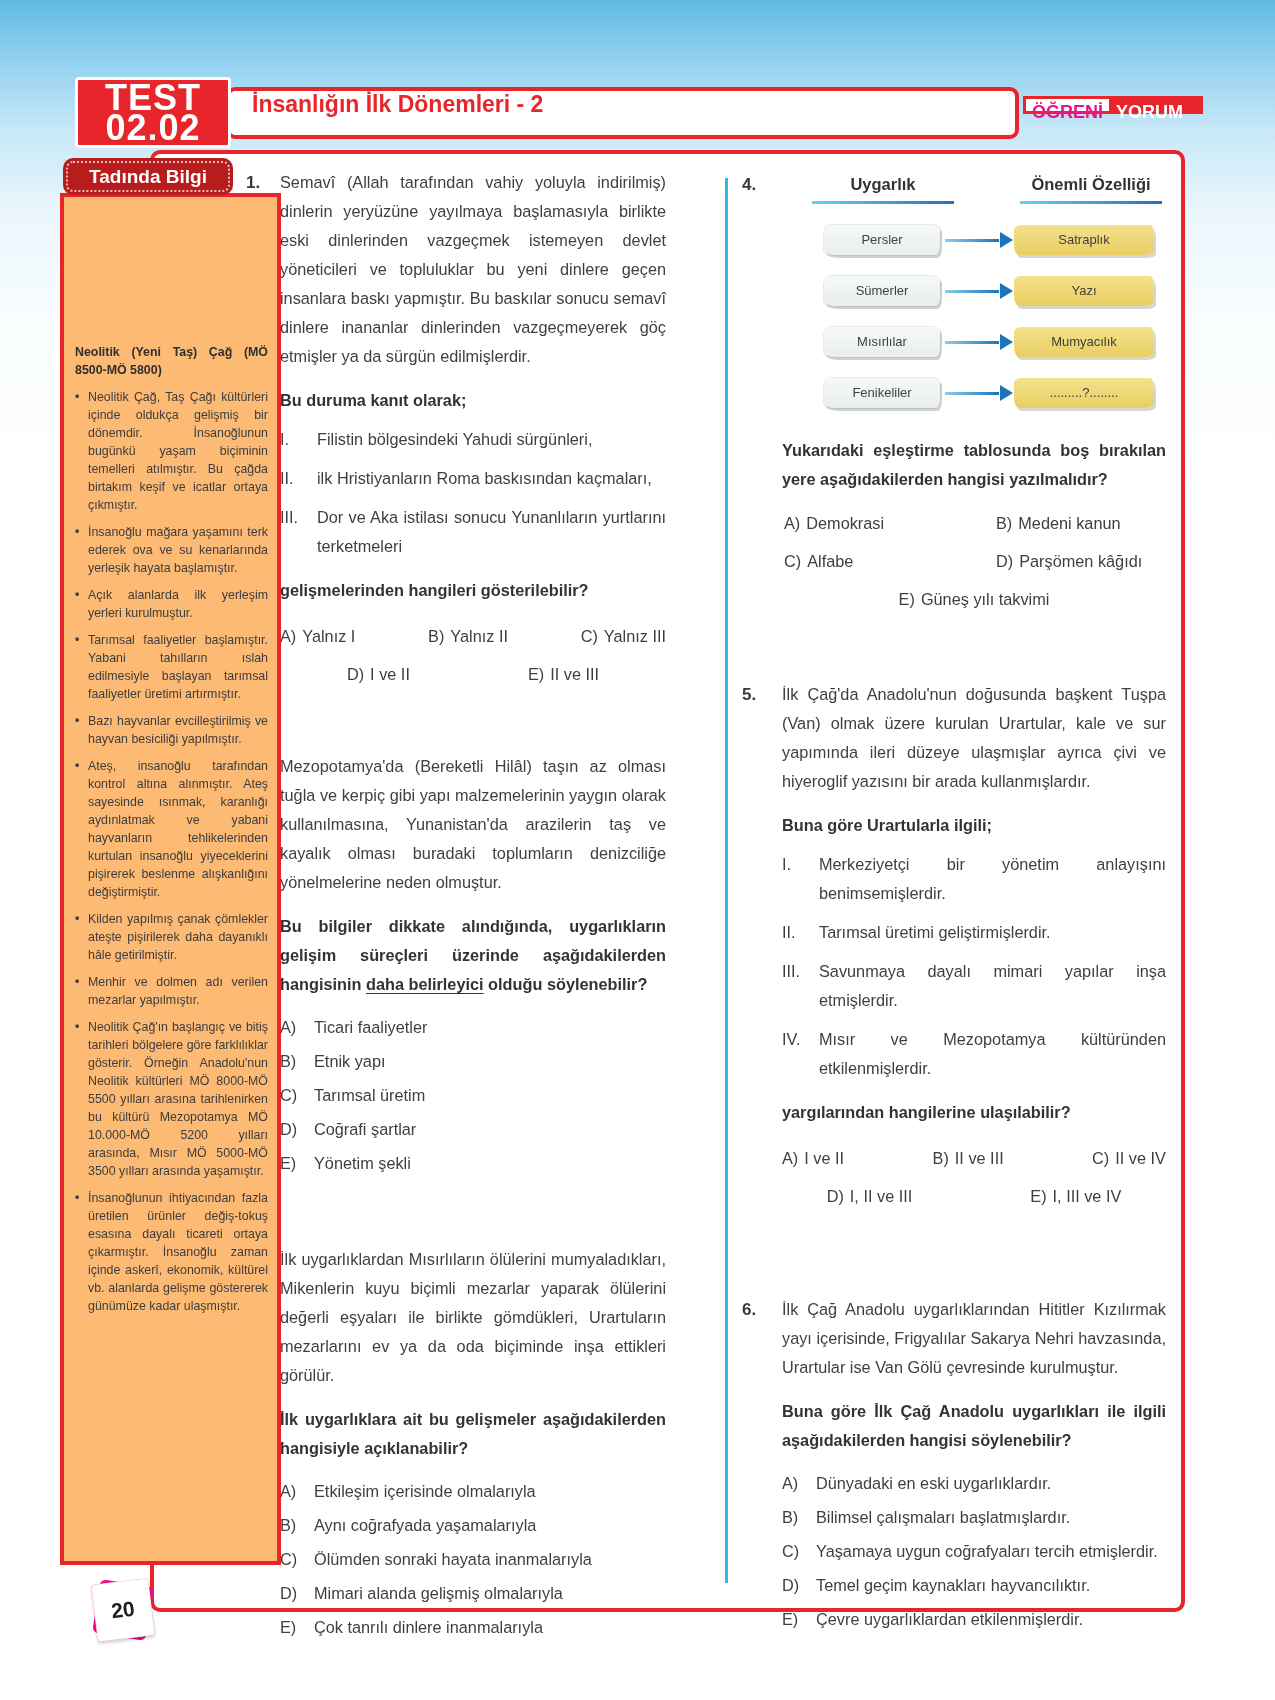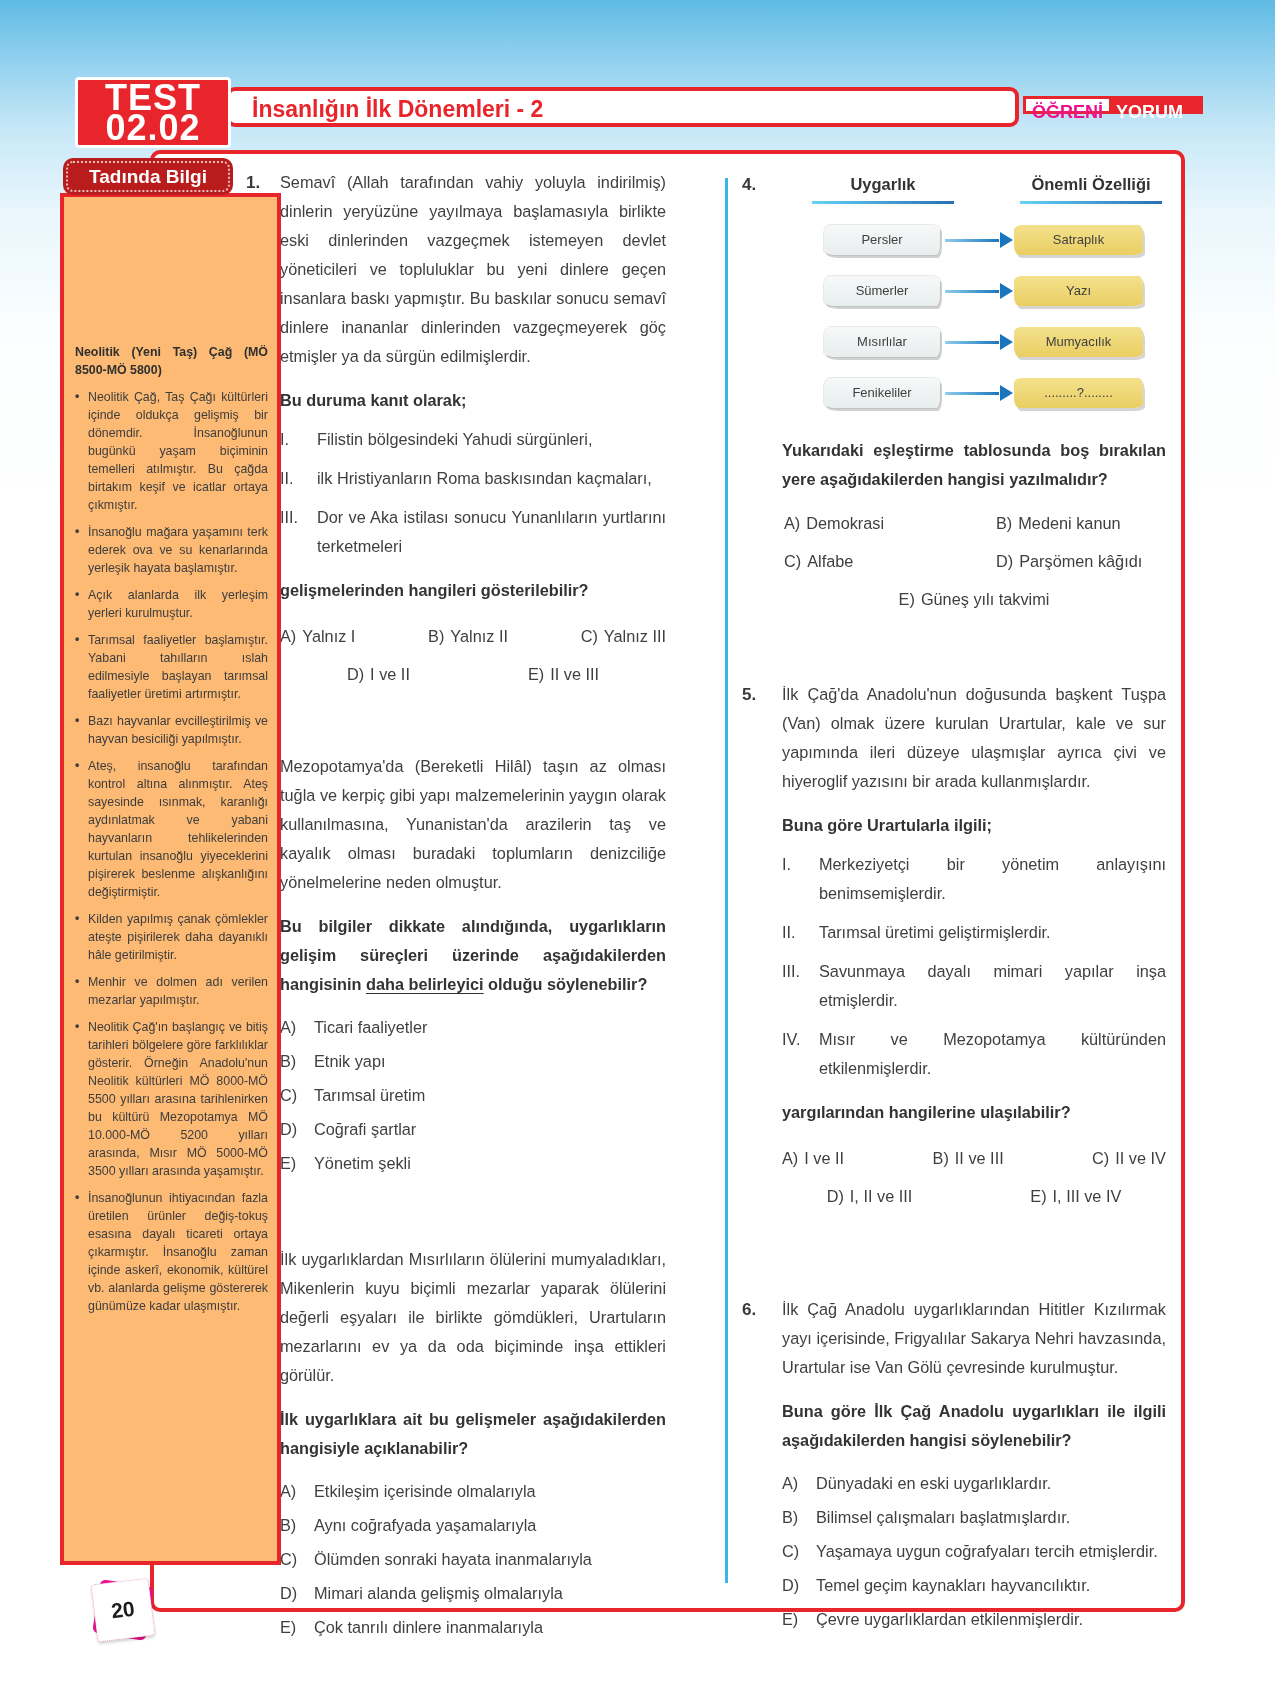--- a/index.html
+++ b/index.html
@@ -12,23 +12,23 @@
 
   
   .test-box {
     left:75px; top:77px; width:156px; height:71px; background:#e8252b; z-index:6;
     border-radius:4px; border:3px solid #fff; box-sizing:border-box;
     color:#fff; font-weight:bold; text-align:center;
     display:flex; flex-direction:column; justify-content:center;
   }
   .test-box div { font-size:36px; line-height:30px; letter-spacing:1px; }
   .title-bar {
-    left:226px; top:87px; width:793px; height:40px; background:#fff; z-index:5;
+    left:226px; top:87px; width:793px; height:52px; background:#fff; z-index:5;
     border:4px solid #e8252b; border-radius:9px; box-sizing:border-box;
-    display:flex; align-items:flex-end; padding-left:22px;
+    display:flex; align-items:flex-start; padding-left:22px;
     font-weight:bold; font-size:23px; color:#e8252b;
   }
   .logo { left:1023px; top:96px; width:180px; height:18px; background:#e8252b; display:flex; z-index:6; }
   .logo-left {
     background:#fff; margin:3px 0 3px 3px; padding:0 6px;
     color:#ec118d; font-weight:bold; font-size:18px; line-height:27px;
   }
   .logo-right { color:#fff; font-weight:bold; font-size:18px; line-height:33px; padding:0 7px; }
 
   
@@ -86,21 +86,21 @@
   .mh1 { left:30px; width:142px; }
   .mh2 { left:238px; width:142px; }
   .match-row { display:flex; align-items:center; margin:21px 0 0 42px; }
   .mcell { height:30px; line-height:30px; text-align:center; font-size:13px; color:#3f3f3f; }
   .mcell-left {
     width:116px; background:linear-gradient(180deg,#f7f9f9,#e8eded);
     border-radius:6px 10px 4px 12px / 10px 4px 12px 5px;
     box-shadow:2px 3px 0 rgba(140,140,140,.4), 0 0 0 1px rgba(175,180,180,.3);
   }
   .mcell-right {
-    width:129px; background:linear-gradient(180deg,#f3e18c,#eace63);
+    width:140px; background:linear-gradient(180deg,#f3e18c,#eace63);
     border-radius:8px 4px 10px 5px / 5px 11px 4px 10px;
     box-shadow:2px 3px 0 rgba(150,150,150,.4);
   }
   .marrow { width:74px; position:relative; height:16px; }
   .marrow .shaft { position:absolute; left:5px; right:15px; top:6.5px; height:3px;
                    background:linear-gradient(90deg,#8ecdec,#1b75bc); }
   .marrow::after { content:""; position:absolute; right:1px; top:0;
                    border-left:13px solid #1b75bc; border-top:8px solid transparent; border-bottom:8px solid transparent; }
 
   

